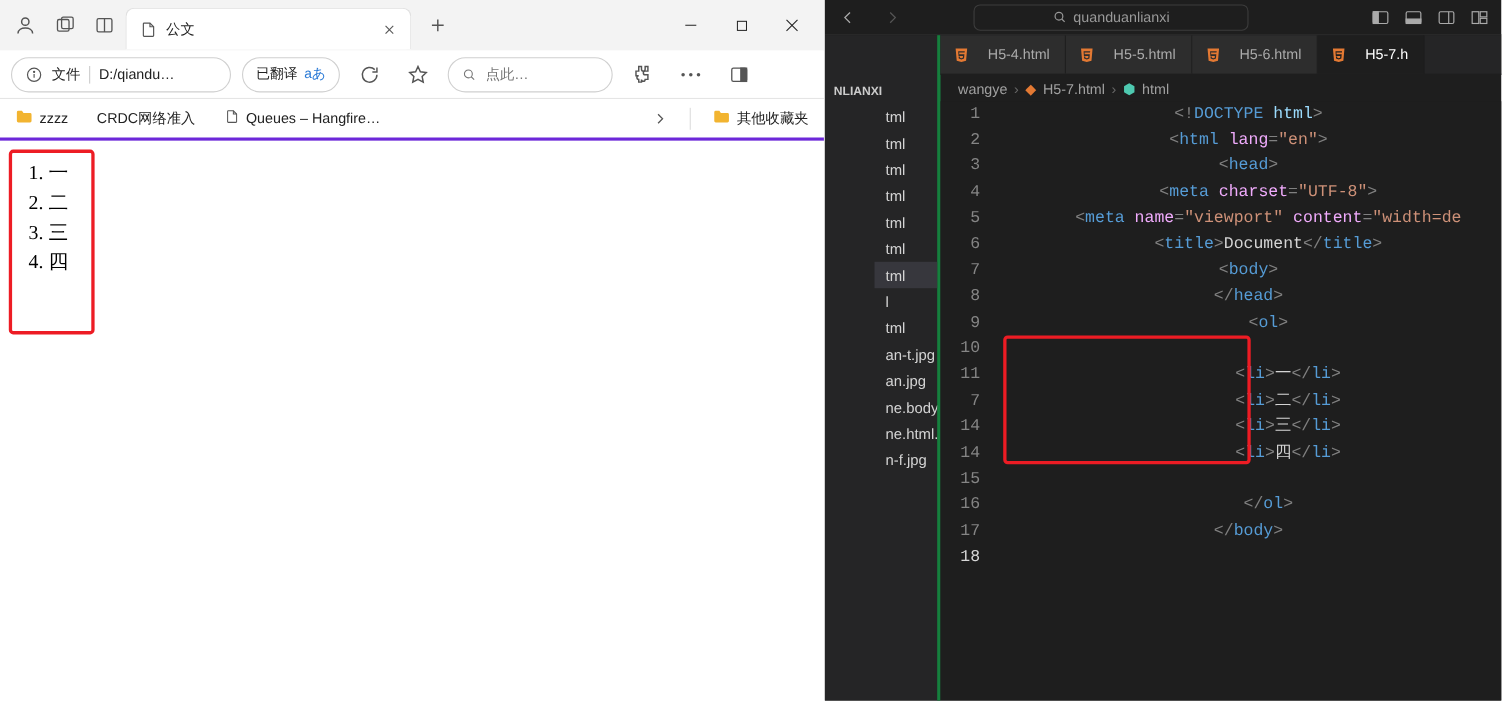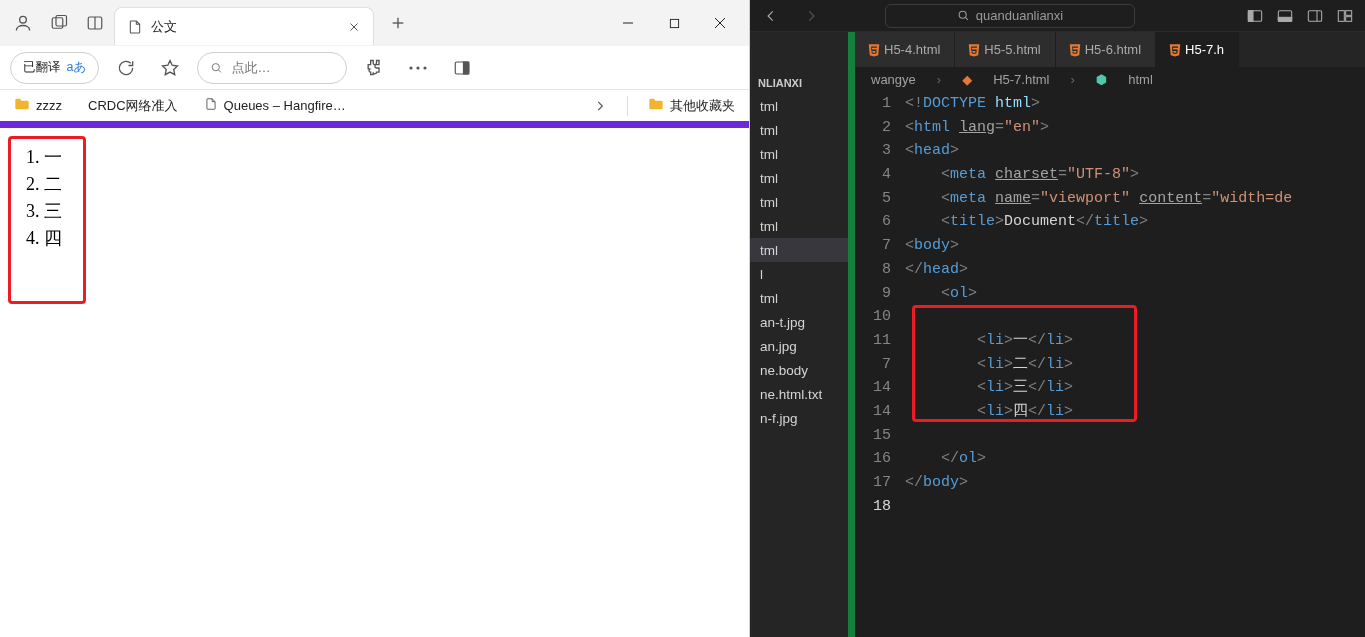--- a/index.html
+++ b/index.html
@@ -22,64 +22,64 @@
   .b-addr { display: flex; align-items: center; height: 32px; border: 1px solid #d0d0d0; border-radius: 16px; padding: 0 12px; gap: 8px; flex: 0 0 200px; }
   .b-addr .info { display:flex; }
   .b-addr .type { font-size: 13px; color:#222; }
   .b-addr .sep { width: 1px; height: 16px; background: #ccc; }
   .b-addr .path { font-size: 13px; color:#222; white-space: nowrap; overflow: hidden; text-overflow: ellipsis; flex: 1; }
   .b-translate { border:1px solid #d0d0d0; height:32px; border-radius:16px; display:flex; align-items:center; padding:0 12px; gap:6px; font-size:12.5px; color:#222;}
   .b-iconbtn { width: 34px; height: 34px; display:flex; align-items:center; justify-content:center; border-radius:6px; }
   .b-search { flex: 1; max-width:150px; height: 32px; border:1px solid #d0d0d0; border-radius:16px; display:flex; align-items:center; padding:0 12px; gap:8px; color:#777; font-size:13px;}
   .b-search input { border:none; outline:none; width:100%; background:transparent; font-size:13px; }
 
-  .b-bookmarks { height: 38px; background:#fff; border-bottom:7px solid #6d28d9; display:flex; align-items:center; padding:0 8px; gap:14px; font-size:13px; color:#222; }
+  .b-bookmarks { height: 38px; background:#fff; border-bottom:3px solid #6d28d9; display:flex; align-items:center; padding:0 8px; gap:14px; font-size:13px; color:#222; }
   .b-bm { display:flex; align-items:center; gap:6px; padding:3px 6px; border-radius:4px; }
   .b-bm .folder-ic { color:#f2b430; }
   .b-bookmarks .spacer { flex:1; }
 
   .b-page { flex:1; background:#fff; padding: 16px 18px; position:relative; }
   .hl-box { position:absolute; border:3px solid #ed1c24; border-radius:4px; }
   .hl-left { left:8px; top:8px; width:78px; height:168px; }
   .b-page ol { list-style: decimal; padding-left: 26px; font-size: 18px; color:#000; font-family:"Times New Roman","SimSun", serif;}
   .b-page li { line-height: 27px; }
 
   
   .vscode { flex:1; height:100%; background:#1e1e1e; color:#ccc; display:flex; flex-direction:column; font-family:"Segoe UI", sans-serif; position:relative; }
   .vs-titlebar { height:32px; display:flex; align-items:center; padding:0 8px; gap:14px; border-bottom:1px solid #2a2a2a; }
   .vs-titlebar .nav { width:26px; height:26px; display:flex; align-items:center; justify-content:center; color:#888; }
   .vs-search { flex:0 0 250px; margin:0 auto; height:24px; border:1px solid #3c3c3c; border-radius:6px; display:flex; align-items:center; justify-content:center; gap:6px; color:#999; font-size:13px;}
   .vs-layouts { margin-left:auto; display:flex; gap:6px; }
   .vs-laybtn { width:24px; height:24px; display:flex; align-items:center; justify-content:center; }
 
   .vs-body { flex:1; display:flex; min-height:0;}
-  .vs-explorer { width:105px; background:#252526; border-right:7px solid #15803d; display:flex; flex-direction:column; font-size:13px; color:#ccc; padding-top:0;}
+  .vs-explorer { width:105px; background:#252526; border-right:3px solid #15803d; display:flex; flex-direction:column; font-size:13px; color:#ccc; padding-top:0;}
   .vs-ex-head { font-size:11px; color:#bdbdbd; letter-spacing:1px; padding:4px 6px 4px 8px; height:22px; display:flex; align-items:center; white-space:nowrap; overflow:hidden;}
   .vs-ex-section { font-weight:700; font-size:11px; color:#ccc; padding:4px 6px 4px 8px; height:22px; display:flex; align-items:center; gap:4px;}
-  .vs-ex-item { height:24px; display:flex; align-items:center; padding-left:10px; font-size:13.5px; white-space:nowrap; overflow:hidden; }
+  .vs-ex-item { height:24px; display:flex; align-items:center; padding-left:10px; font-size:13.5px; white-space:nowrap; overflow:hidden;margin-left:45px; }
   .vs-ex-item.selected { background:#37373d; }
   .vs-ex-item span.txt { flex:1; overflow:hidden; text-overflow:clip; }
 
   .vs-main { flex:1; display:flex; flex-direction:column; min-width:0;}
   .vs-tabs { height:36px; background:#252526; display:flex; align-items:stretch; border-bottom:1px solid #1e1e1e; overflow:hidden;}
-  .vs-tab { display:flex; align-items:center; gap:3px; padding:0 14px 0 12px; font-size:13px; color:#aaa; border-right:1px solid #1e1e1e; background:#2d2d2d; white-space:nowrap;}
+  .vs-tab { display:flex; align-items:center; gap:17px; padding:0 14px 0 12px; font-size:13px; color:#aaa; border-right:1px solid #1e1e1e; background:#2d2d2d; white-space:nowrap;}
   .vs-tab.active { background:#1e1e1e; color:#fff; }
   .vs-tab .html5-ic { color:#e37933; display:flex;}
-  .vs-breadcrumb { height:24px; display:flex; align-items:flex-start; padding:4px 16px; font-size:13px; color:#a0a0a0; gap:21px;}
+  .vs-breadcrumb { height:24px; display:flex; align-items:center; padding:4px 16px; font-size:13px; color:#a0a0a0; gap:6px;}
   .vs-breadcrumb .sep { color:#666; }
   .vs-breadcrumb .cube { color:#4ec9b0;}
   .vs-editor { flex:1; background:#1e1e1e; display:flex; font-family:Consolas,"Courier New",monospace; font-size:15px; line-height:23.7px; position:relative;}
   .vs-gutter { width:50px; text-align:right; color:#858585; padding-right:14px; user-select:none;}
   .vs-gutter div { height:23.7px; }
   .vs-gutter div.cur { color:#d7d7d7; }
   .vs-code { flex:1; color:#d4d4d4; min-width:0; overflow:hidden;}
-  .vs-line { height:23.7px; white-space:pre; }
+  .vs-line { height:23.7px; white-space:pre;text-align:center; }
   .punc,.ang { color:#808080; }
   .tagn { color:#569cd6; }
-  .attr { color:#a3a3a3;text-decoration:underline; }
+  .attr { color:#f0abfc; }
   .str  { color:#ce9178; }
   .txt  { color:#d4d4d4; }
   .doctype-kw { color:#569cd6; }
   .doctype-tx { color:#9cdcfe; }
   .hl-right { left:57px; top:213px; width:225px; height:117px; }
   .svgicon { display:block; }
 </style>
 </head>
 <body>
 
@@ -143,20 +143,32 @@
         <div class="b-winbtn">
             <svg width="12" height="12" viewBox="0 0 12 12" stroke="#222" stroke-width="1">
               <line x1="1" y1="1" x2="11" y2="11"></line>
               <line x1="11" y1="1" x2="1" y2="11"></line>
             </svg>
           </div>
       </div>
     </div>
 
     <div class="b-toolbar">
+      <div class="b-addr">
+        <span class="info">
+          <svg width="16" height="16" viewBox="0 0 24 24" fill="none" stroke="#555" stroke-width="1.6">
+              <circle cx="12" cy="12" r="9"></circle>
+              <line x1="12" y1="11" x2="12" y2="16"></line>
+              <circle cx="12" cy="8" r="0.8" fill="#555"></circle>
+            </svg>
+        </span>
+        <span class="type">文件</span>
+        <span class="sep"></span>
+        <span class="path">D:/qiandu…</span>
+      </div>
       <div class="b-translate">
         <span>已翻译</span>
         <span style="color:#2a7ad6">aあ</span>
       </div>
       <div class="b-iconbtn">
         <svg width="20" height="20" viewBox="0 0 24 24" fill="none" stroke="#555" stroke-width="1.6">
             <path d="M20 12a8 8 0 1 1-2.34-5.66"></path>
             <path d="M20 4v5h-5"></path>
           </svg>
       </div>

